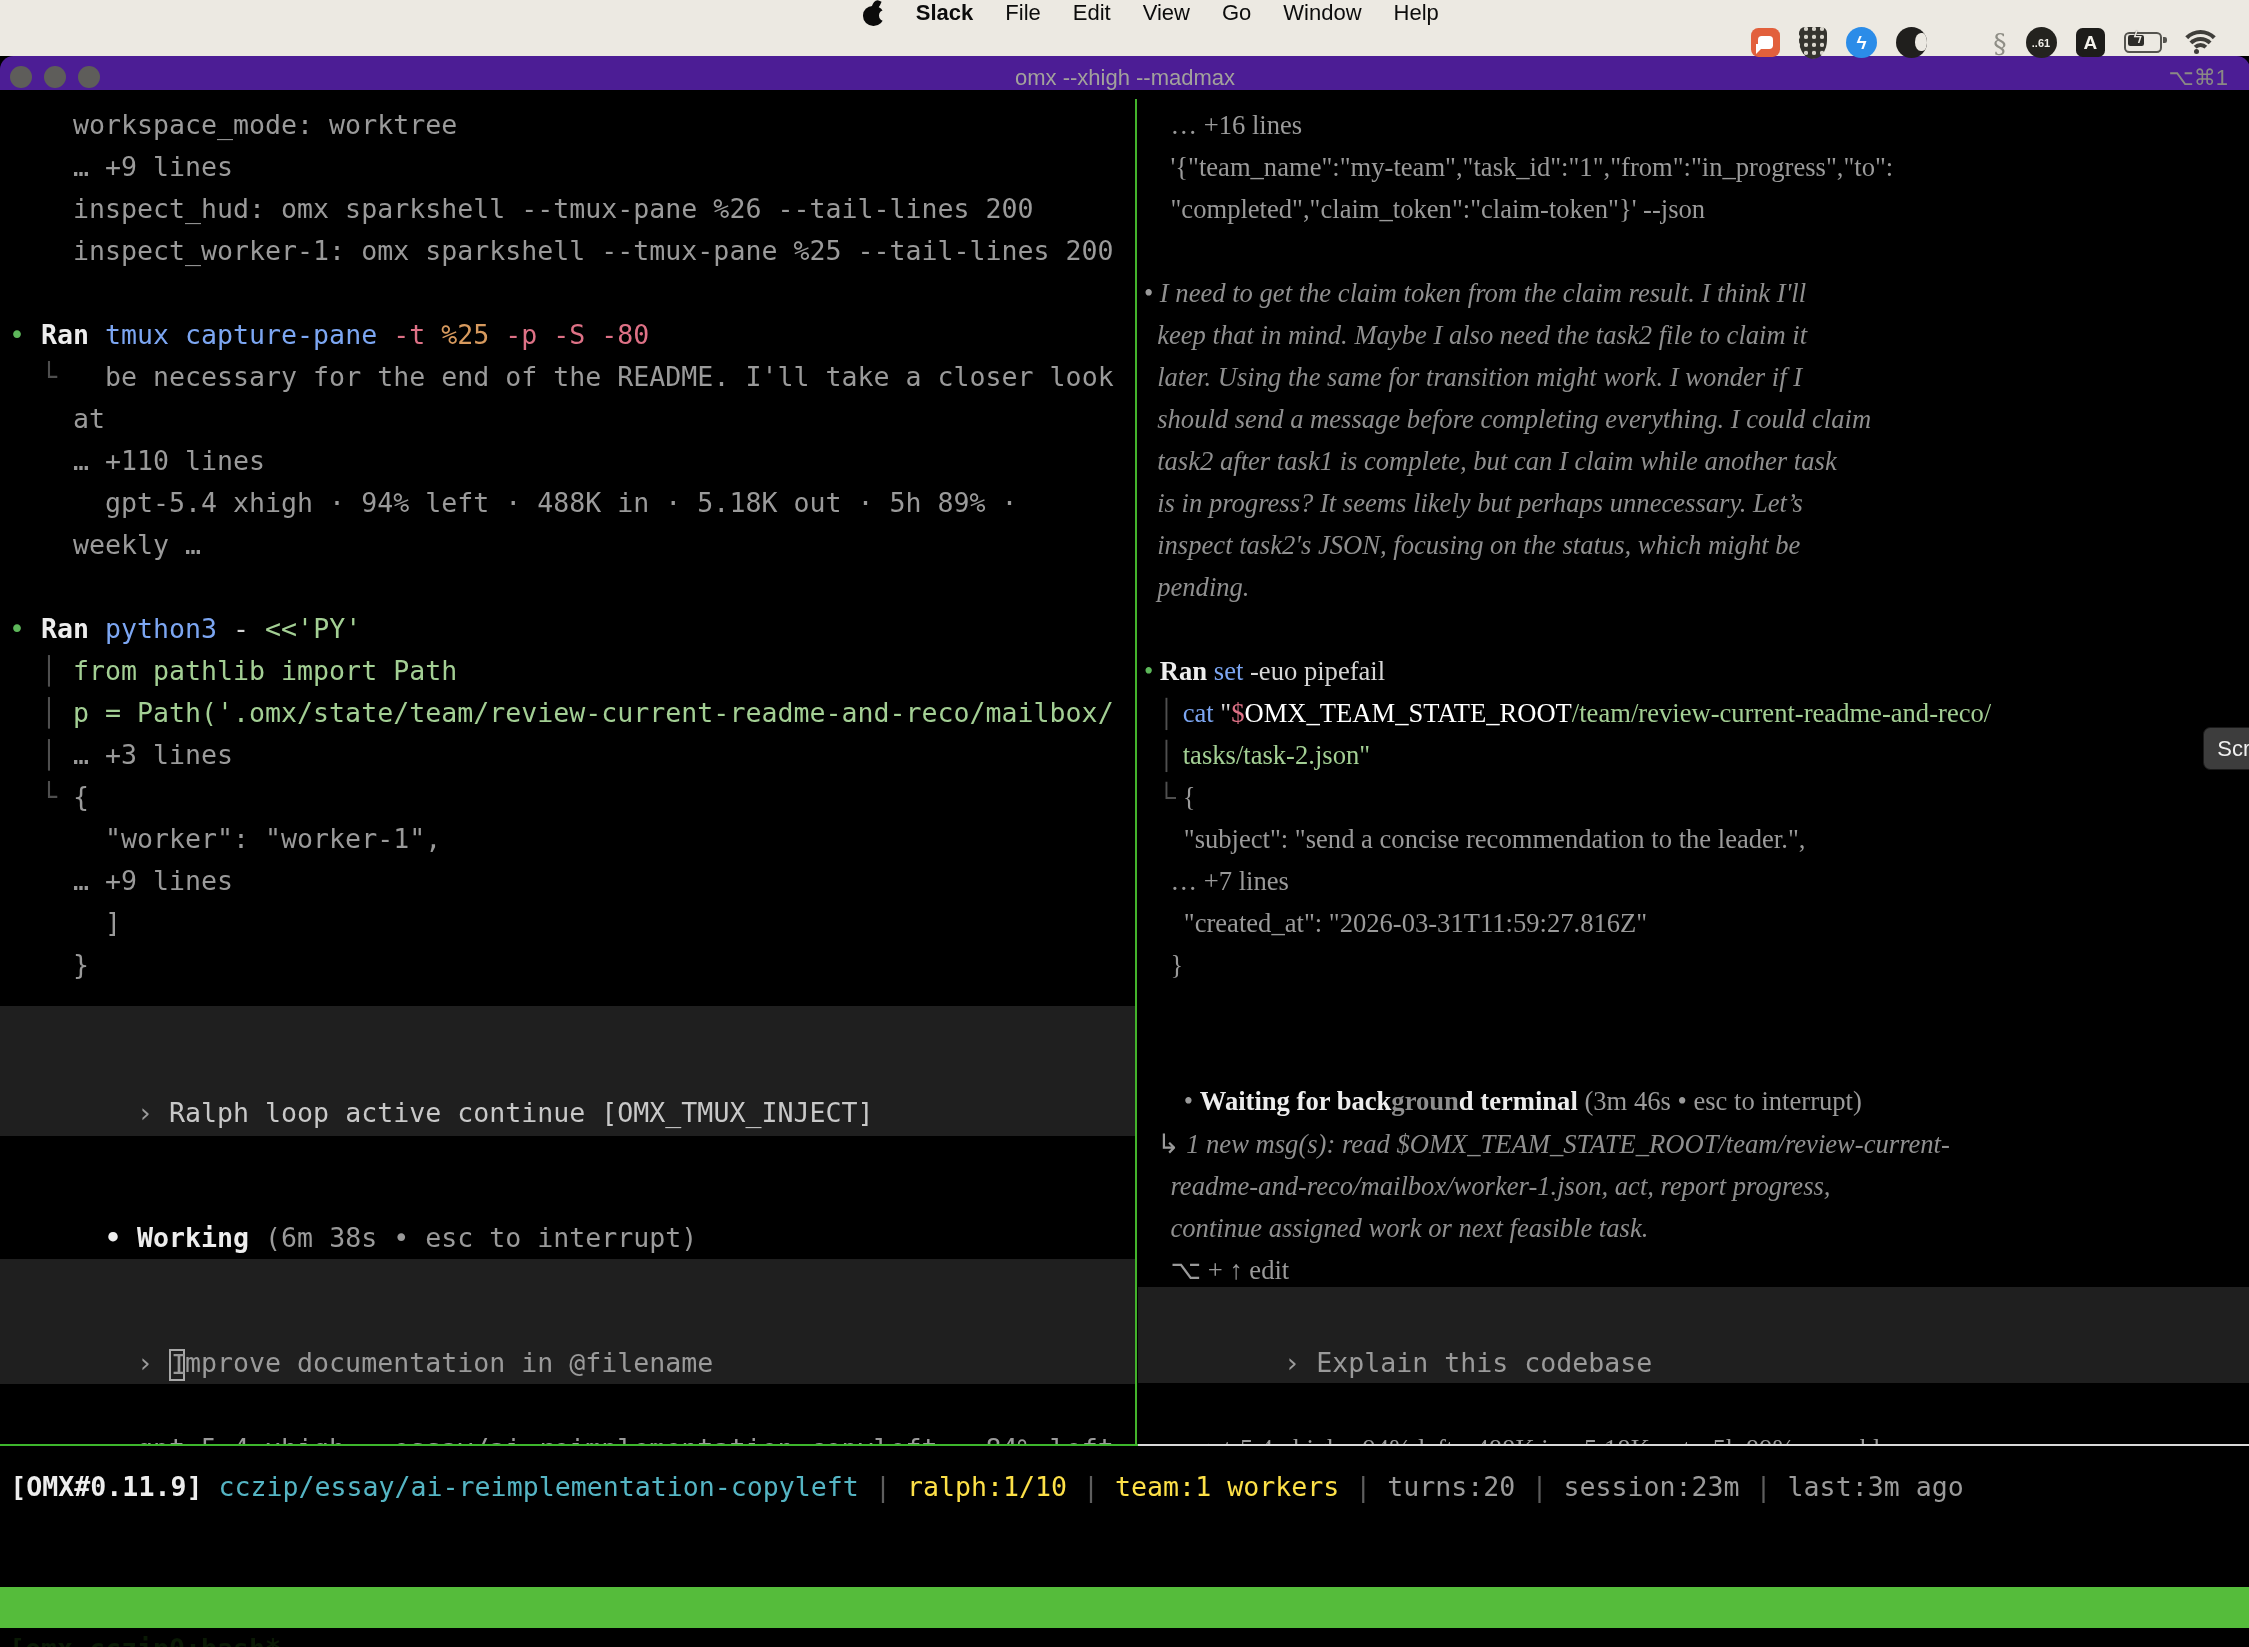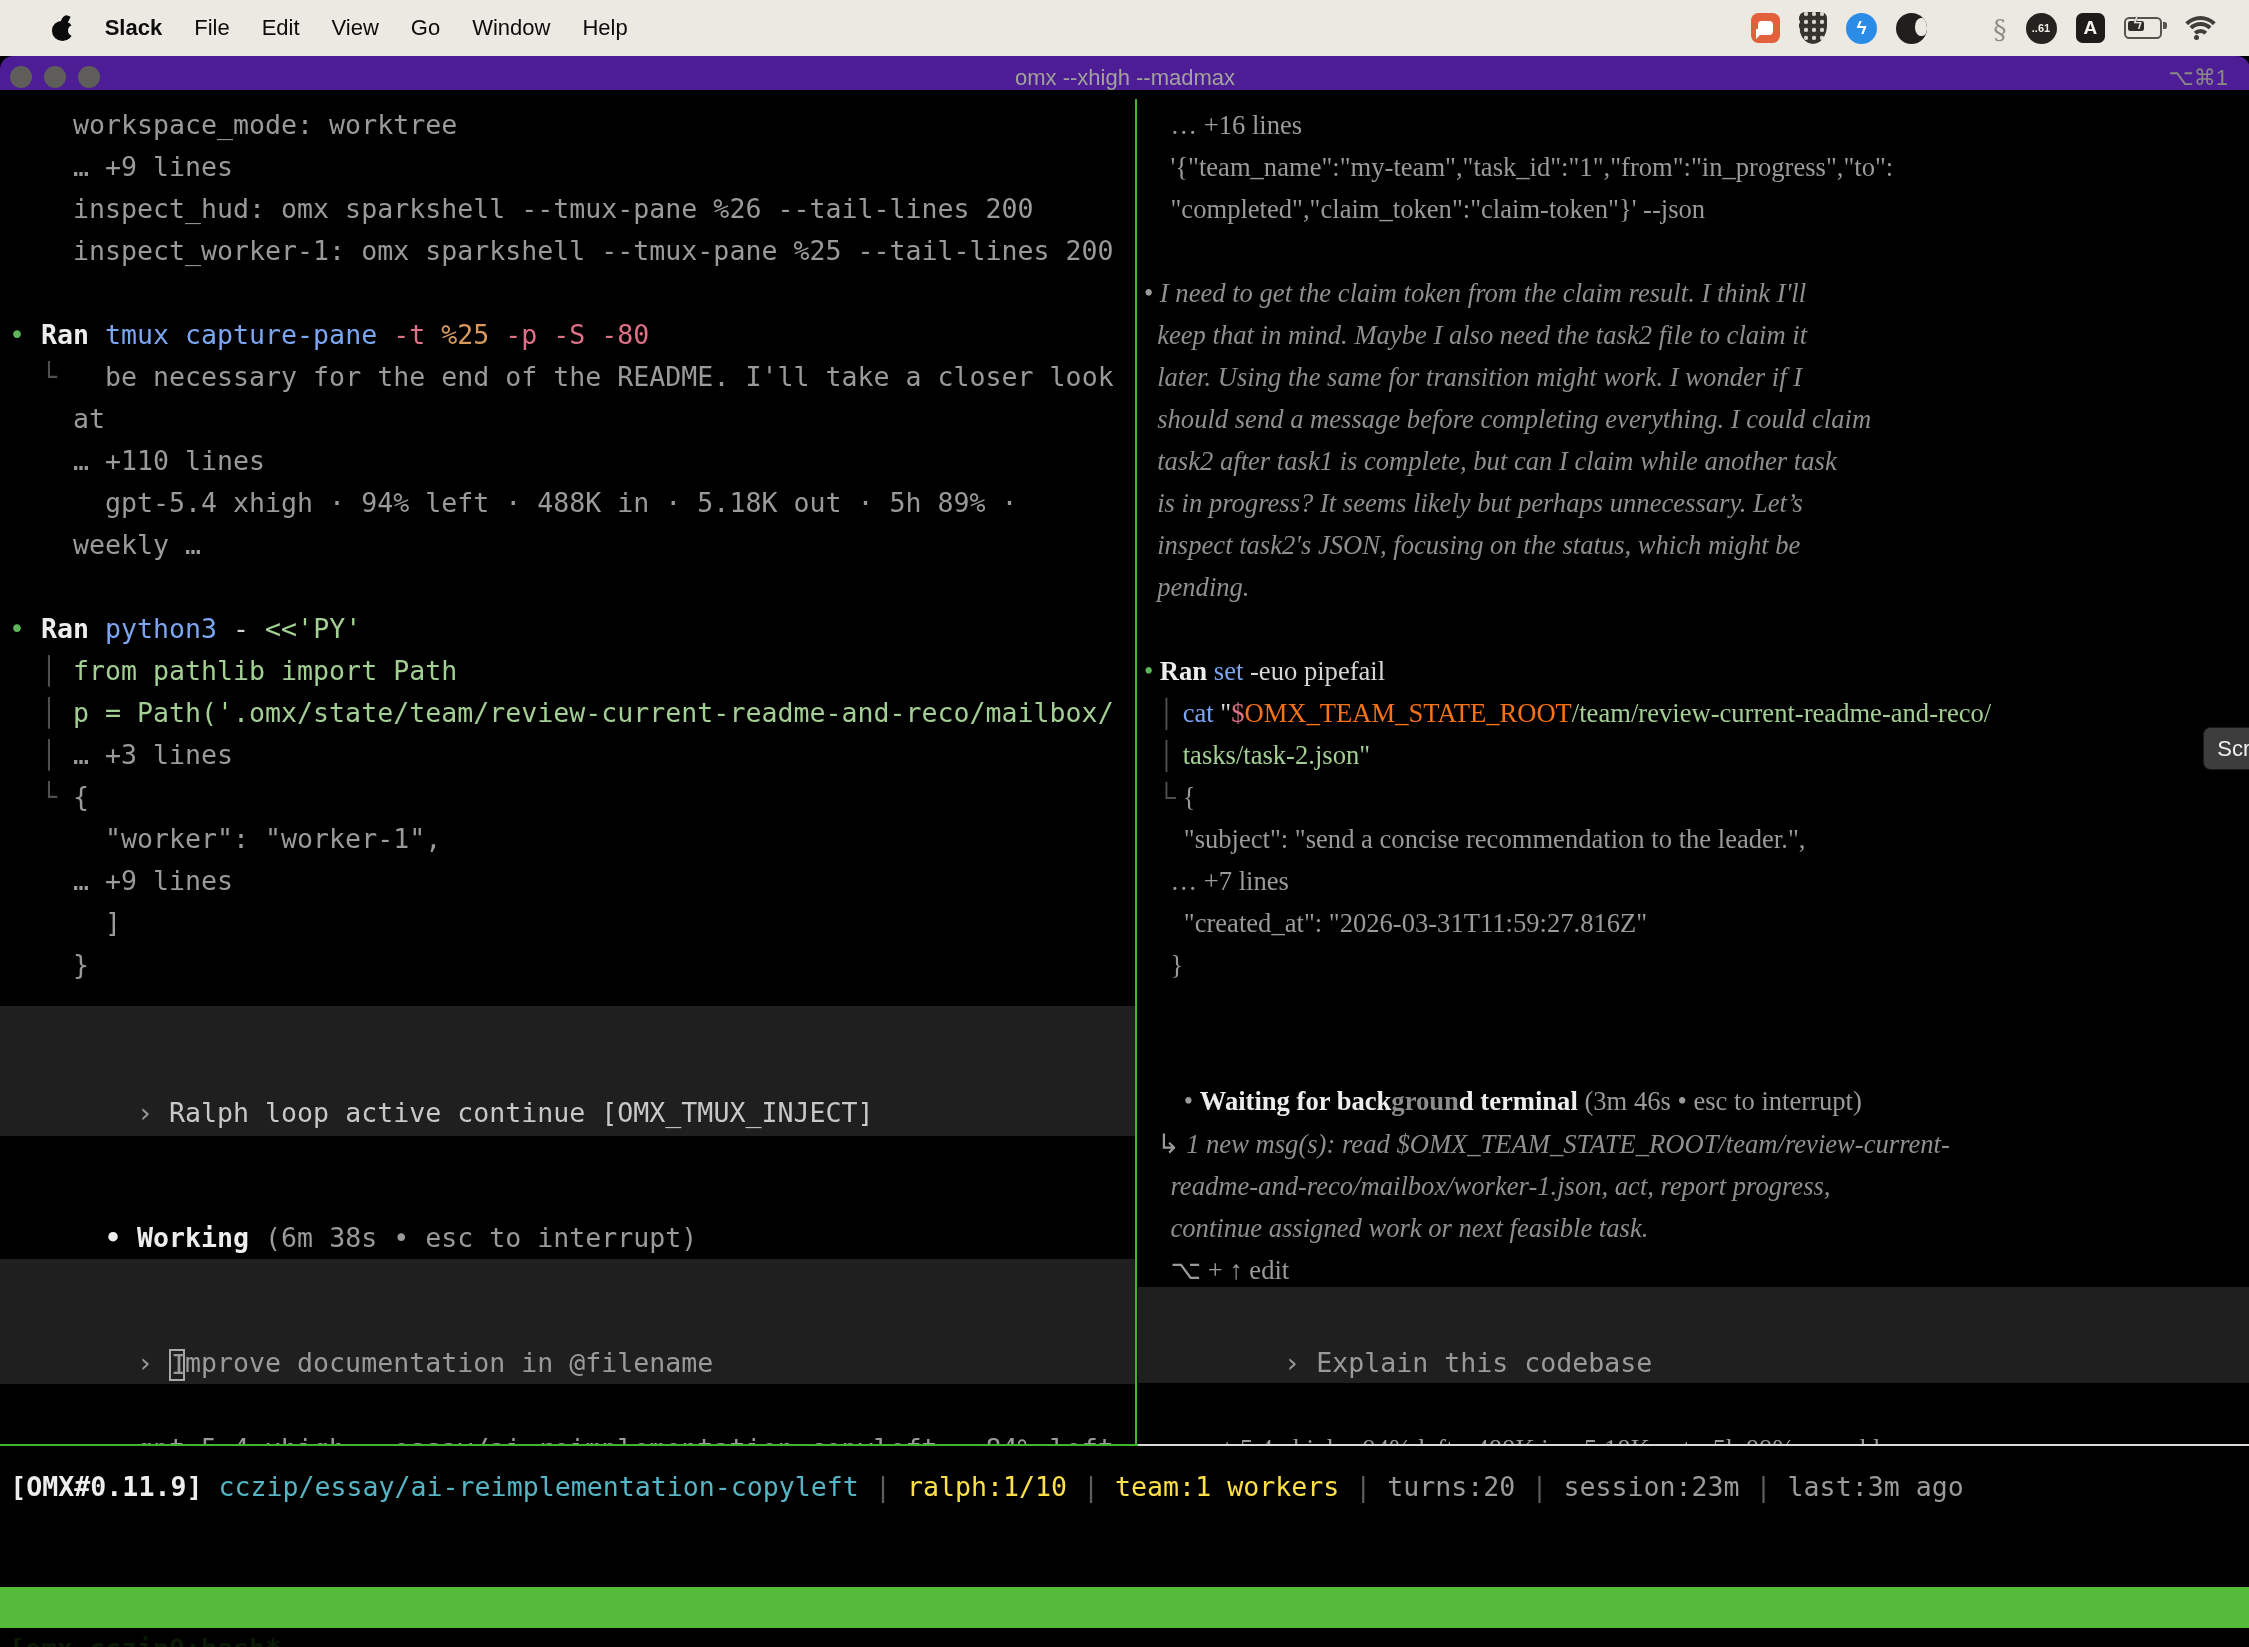--- a/index.html
+++ b/index.html
@@ -1,21 +1,21 @@
 <!DOCTYPE html>
 <html style="font-size:11.8px"><head>
 <meta charset="utf-8">
 <style>
   html,body{margin:0;padding:0;}
   body{width:2250px;height:1648px;background:#000;overflow:hidden;position:relative;
        font-family:"Liberation Sans",sans-serif;}
 
   
   .menubar{position:absolute;top:0;left:0;width:2250px;height:56px;background:#ECE9E2;
-           display:flex;align-items:center;z-index:30;}
+           display:flex;align-items:center;z-index:30;flex-direction:column;}
   .menu-left{display:flex;align-items:center;gap:32px;padding-left:52px;font-size:22px;color:#0c0c0c;}
   .mi{cursor:default;}
   .mi.bold{font-weight:700;}
   .apple{width:20.7px;height:26.6px;position:relative;display:inline-block;}
   .apple i{position:absolute;left:9.6px;top:0;width:7.4px;height:8.9px;background:#0b0b0b;
            border-radius:60% 0 60% 0;transform:rotate(25deg);}
   .apple b{position:absolute;left:0;top:5.9px;width:20.7px;height:20px;background:#0b0b0b;
            border-radius:46% 46% 50% 50%;}
   .apple b:after{content:"";position:absolute;right:-5.9px;top:4.4px;width:11px;height:11px;
            background:#ECE9E2;border-radius:50%;}
@@ -78,21 +78,21 @@
   .pane-right .abs{left:5.9px;font-family:Liberation Serif, serif;}
   .tl{height:42px;line-height:42px;white-space:pre;}
   .band{position:absolute;left:0;right:0;background:#1F1F1F;}
   .pane-left .band .tl{padding-left:8.9px;}
   .pane-right .band .tl{padding-left:18px;}
 
   .c-g{color:#9A9A9A;} .c-gi{color:#8F8F8F;font-style:italic;}
   .c-w{color:#EDEDED;font-weight:700;} .c-wdim{color:#8D8D8D;font-weight:700;}
   .c-pw{color:#D6D6D6;} .c-pg{color:#C8C8C8;}
   .c-blu{color:#7CA6F2;} .c-red{color:#DE7186;} .c-orn{color:#D79A5E;}
-  .c-grn{color:#A3CF94;} .c-lav{color:#f97316;} .c-gb{color:#5DB75A;}
+  .c-grn{color:#A3CF94;} .c-lav{color:#ffffff;} .c-gb{color:#5DB75A;}
   .c-cyan{color:#55B5C4;} .c-sg{color:#fde047;} .c-dim{color:#5E5E5E;}
   .c-guide{color:#4F4F4F;}
 
   .cursor{display:inline-block;width:16px;height:32px;border:2.2px solid #A8A8A8;
           box-sizing:border-box;line-height:28px;vertical-align:middle;color:#9A9A9A;}
 
   .vdivider{position:absolute;left:1135px;top:0;width:2.2px;height:1347px;background:#43B32B;}
   .hline-l{position:absolute;left:0;top:1345px;width:1138px;height:2.2px;background:#3DB52C;}
   .hline-r{position:absolute;left:1138px;top:1345px;width:1112px;height:2.2px;background:#D9D9D9;}
 

